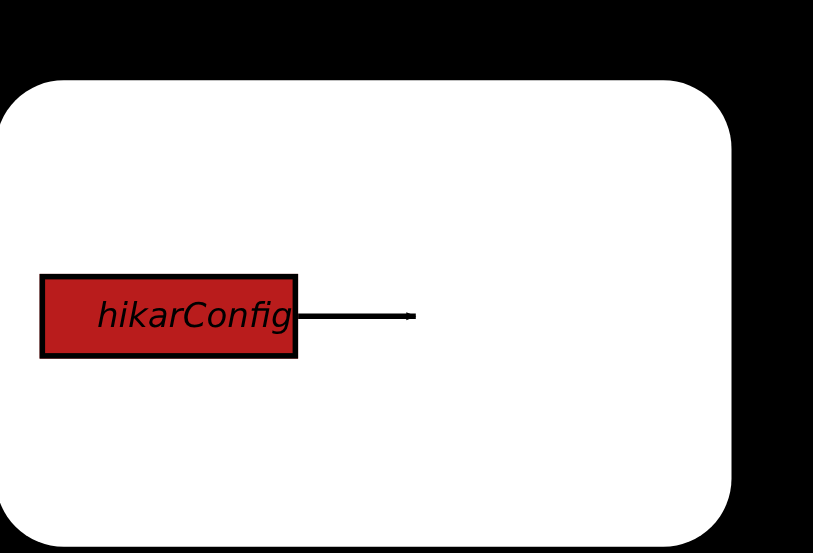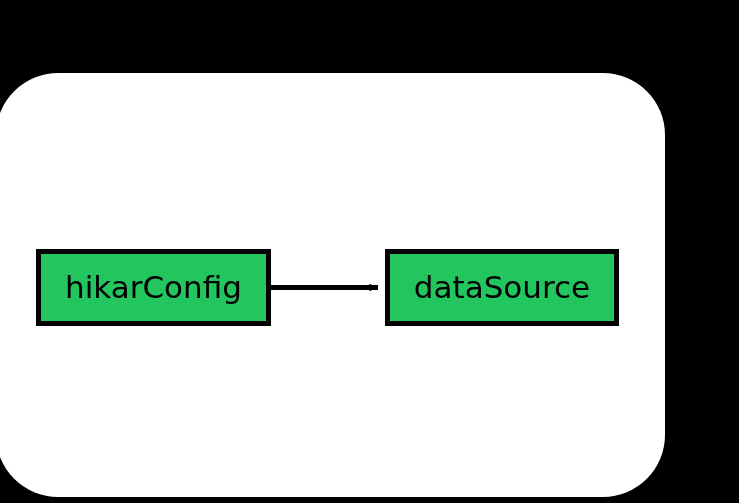--- a/index.html
+++ b/index.html
@@ -28,25 +28,26 @@
     width: 669px;
     height: 424px;
     background: #ffffff;
     border-radius: 62px;
     box-sizing: border-box;
   }
   
   .node {
     position: absolute;
     box-sizing: border-box;
-    background: #22c55e;
+    background: #b91c1c;
     border: 5px solid #000000;
     display: flex;
     align-items: center;
-    justify-content: center;
+    justify-content: flex-end;
+    font-style: italic;
   }
   .node-label {
     color: #000000;
     font-family: "DejaVu Sans", sans-serif;
     font-size: 31px;
     font-weight: 400;
     line-height: 1;
     letter-spacing: 0px;
     white-space: nowrap;
     user-select: none;
@@ -96,19 +97,16 @@
     </defs>
     <g>
       <line x1="271" y1="287.5" x2="378" y2="287.5" stroke="#000000" stroke-width="5" marker-end="url(#arrowhead-triangle)"></line>
     </g>
   </svg>
 
   <div class="node" id="node-hikarconfig">
     <span class="node-label">hikarConfig</span>
   </div>
 
-  <div class="node" id="node-datasource">
-    <span class="node-label">dataSource</span>
-  </div>
 
   <div class="edge-hit"></div>
 
 </div>
 
 </body></html>

